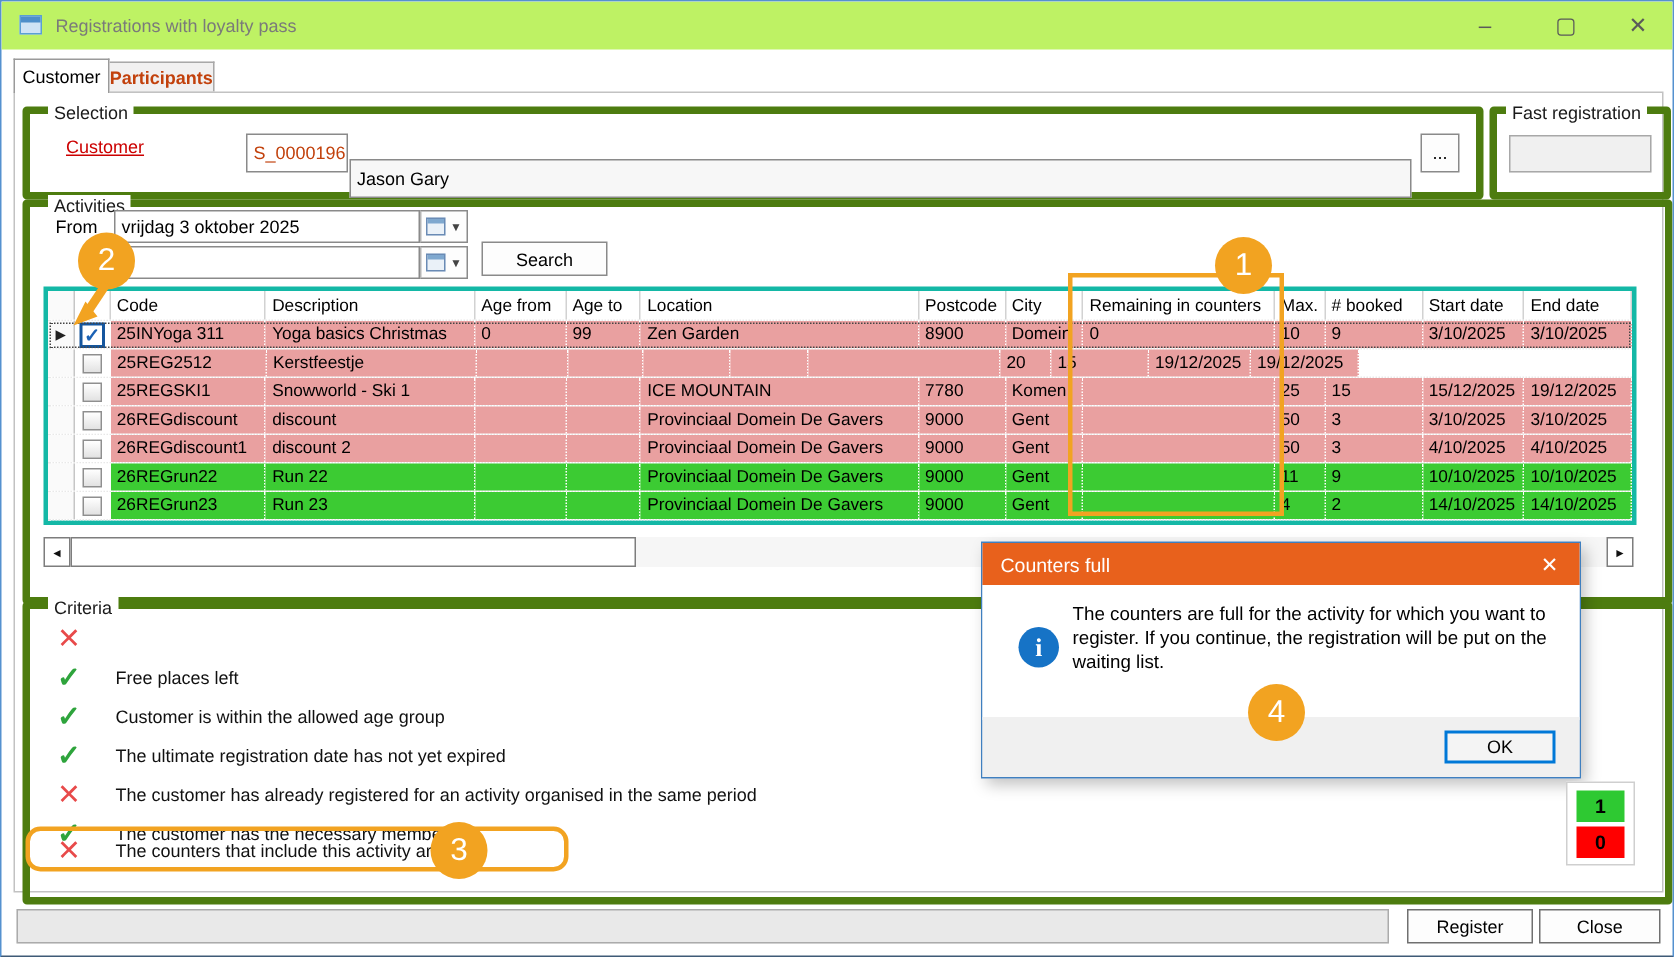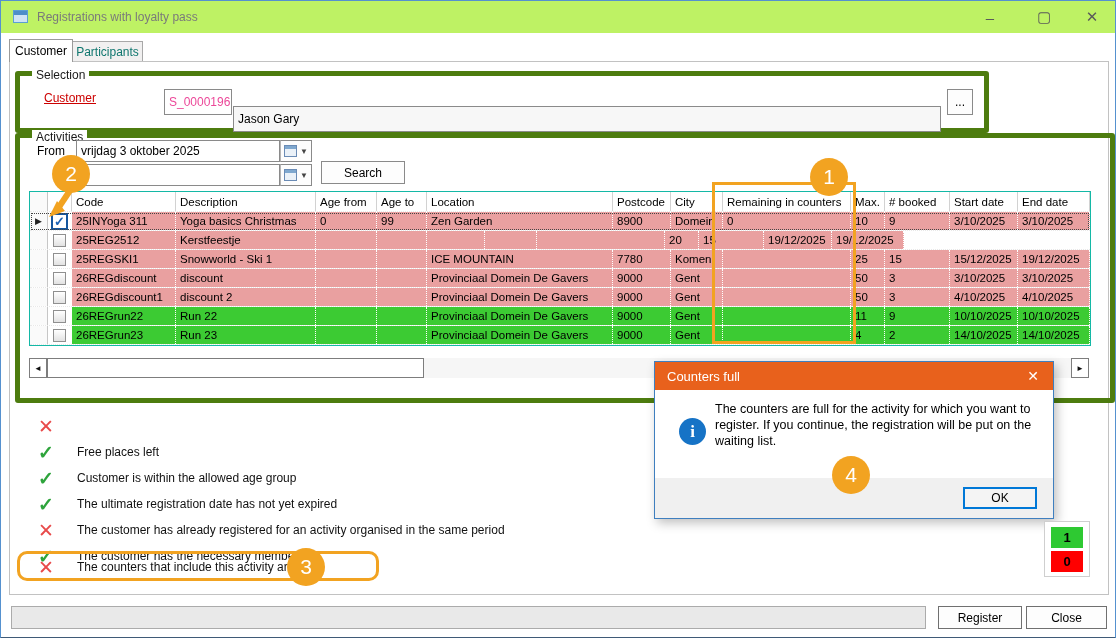--- a/index.html
+++ b/index.html
@@ -9,40 +9,40 @@
   .titlebar{position:absolute;left:0;top:0;width:100%;height:32px;background:#bef264;}
   .app-icon{position:absolute;left:12px;top:9px;width:15px;height:13px;background:#cfe3f5;
             border:1px solid #5a9fd4;box-sizing:border-box;}
   .app-icon::before{content:"";position:absolute;left:0;top:0;width:100%;height:4px;background:#4d8ec9;}
   .title-text{position:absolute;left:36px;top:9px;color:#7a7a7a;font-size:12px;}
   .wbtn{position:absolute;top:0;width:46px;height:32px;display:flex;align-items:center;justify-content:center;
         color:#5a5a5a;font-size:15px;cursor:default;}
   
   .tab{position:absolute;box-sizing:border-box;display:flex;align-items:center;justify-content:center;font-size:12px;}
   .tab.active{left:8px;top:38px;width:64px;height:23px;background:#fff;border:1px solid #9a9a9a;border-bottom:none;z-index:3;}
-  .tab.inactive{left:72px;top:40px;width:70px;height:21px;background:#f1f0f0;border:1px solid #a8a8a8;border-left:none;color:#0f766e;}
+  .tab.inactive{left:72px;top:40px;width:70px;height:21px;background:#f1f0f0;border:1px solid #a8a8a8;border-left:none;color:#c2410c;font-weight:bold;}
   .tabpage{position:absolute;left:8px;top:60px;width:1100px;height:534px;background:#fff;border:1px solid #c2c2c2;box-sizing:border-box;}
   
   .gbox{position:absolute;border:5px solid #4d7c0f;border-radius:3px;}
   .glabel{position:absolute;top:-8px;left:12px;background:#fff;padding:0 4px;font-size:12px;color:#1a1a1a;}
   
   .field{position:absolute;box-sizing:border-box;border:1px solid #8a8a8a;background:#fff;
          font-size:12px;display:flex;align-items:center;padding:0 4px;overflow:hidden;white-space:nowrap;}
   .field.gray{background:#f0f0f0;border:1px solid #a8a8a8;}
   .btn{position:absolute;box-sizing:border-box;border:1px solid #8a8a8a;background:#fdfdfd;
        display:flex;align-items:center;justify-content:center;font-size:12px;cursor:default;}
   .link-red{color:#cc0000;text-decoration:underline;}
-  .blue-text{color:#ec4899;}
+  .blue-text{color:#c2410c;}
   .cal-btn{position:absolute;box-sizing:border-box;border:1px solid #8a8a8a;border-left:1px solid #b5b5b5;
            background:#fdfdfd;display:flex;align-items:center;justify-content:center;gap:3px;}
   .cal-ic{width:11px;height:10px;border:1px solid #6a8bb5;background:#eaf1f8;position:relative;}
   .cal-ic::before{content:"";position:absolute;left:0;top:0;width:100%;height:3px;background:#7fa8cf;}
   .caret{font-size:8px;color:#444;}
   
-  .grid{position:absolute;left:28px;top:190px;width:1062px;background:#fff;border:1px solid #14b8a6;box-sizing:border-box;}
+  .grid{position:absolute;left:28px;top:190px;width:1062px;background:#fff;border:3px solid #14b8a6;box-sizing:border-box;}
   .grow{display:flex;height:19px;box-sizing:border-box;}
   .hrow{height:20px;border-bottom:1px solid #b9b9b9;background:#fff;}
   .cell{box-sizing:border-box;padding:0 4px;display:flex;align-items:center;font-size:11.5px;
         white-space:nowrap;overflow:hidden;border-right:1px dotted #fff;}
   .hrow .cell{border-right:1px solid #d2d2d2;font-size:11.5px;color:#000;}
   .cell.sel{width:18px;background:#fafafa;border-right:1px solid #c6c6c6;justify-content:center;padding:0;}
   .cell.cb{width:24px;background:#fff;justify-content:center;padding:0;}
   .cw0{width:104px}.cw1{width:140px}.cw2{width:61px}.cw3{width:50px}.cw4{width:186px}.cw5{width:58px}
   .cw6{width:52px}.cw7{width:128px}.cw8{width:34px}.cw9{width:65px}.cw10{width:68px}.cw11{width:72px}
   .r-pink .cell:not(.sel):not(.cb){background:#e9a0a0;}
@@ -111,20 +111,24 @@
   <div class="tabpage"></div>
 
   <div class="gbox" style="left:14px;top:70px;width:964px;height:52px;">
     <span class="glabel">Selection</span>
     <span class="link-red" style="position:absolute;left:24px;top:15px;">Customer</span>
     <div class="field blue-text" style="left:144px;top:13px;width:68px;height:26px;">S_0000196</div>
     <div class="field" style="left:213px;top:30px;width:708px;height:26px;background:#f7f7f7;">Jason Gary</div>
     <div class="btn" style="left:927px;top:13px;width:26px;height:26px;">...</div>
   </div>
 
+  <div class="gbox" style="left:992px;top:70px;width:111px;height:52px;">
+    <span class="glabel" style="left:6px;">Fast registration</span>
+    <div class="field gray" style="left:8px;top:14px;width:95px;height:25px;"></div>
+  </div>
 
   <div class="gbox" style="left:14px;top:132px;width:1090px;height:260px;">
     <span class="glabel">Activities</span>
   </div>
   <span style="position:absolute;left:36px;top:143px;">From</span>
   <div class="field" style="left:75px;top:139px;width:204px;height:22px;">vrijdag 3 oktober 2025</div>
   <div class="cal-btn" style="left:279px;top:139px;width:32px;height:22px;">
     <span class="cal-ic"></span>
     <span class="caret">▼</span>
   </div>
@@ -288,20 +292,23 @@
       <div class="cell cw11">14/10/2025</div>
     </div>
   </div>
 
   <div class="hscroll">
     <div class="sbtn" style="left:0;">◄</div>
     <div class="sthumb"></div>
     <div class="sbtn" style="left:1042px;">►</div>
   </div>
 
+  <div class="gbox" style="left:14px;top:400px;width:1090px;height:192px;">
+    <span class="glabel">Criteria</span>
+  </div>
   <div class="crit" style="top:412px;">
     <span class="cicon fail">✕</span>
   </div>
   <div class="crit" style="top:438px;">
     <span class="cicon pass">✓</span>
     <span class="ctext">Free places left</span>
   </div>
   <div class="crit" style="top:464px;">
     <span class="cicon pass">✓</span>
     <span class="ctext">Customer is within the allowed age group</span>

